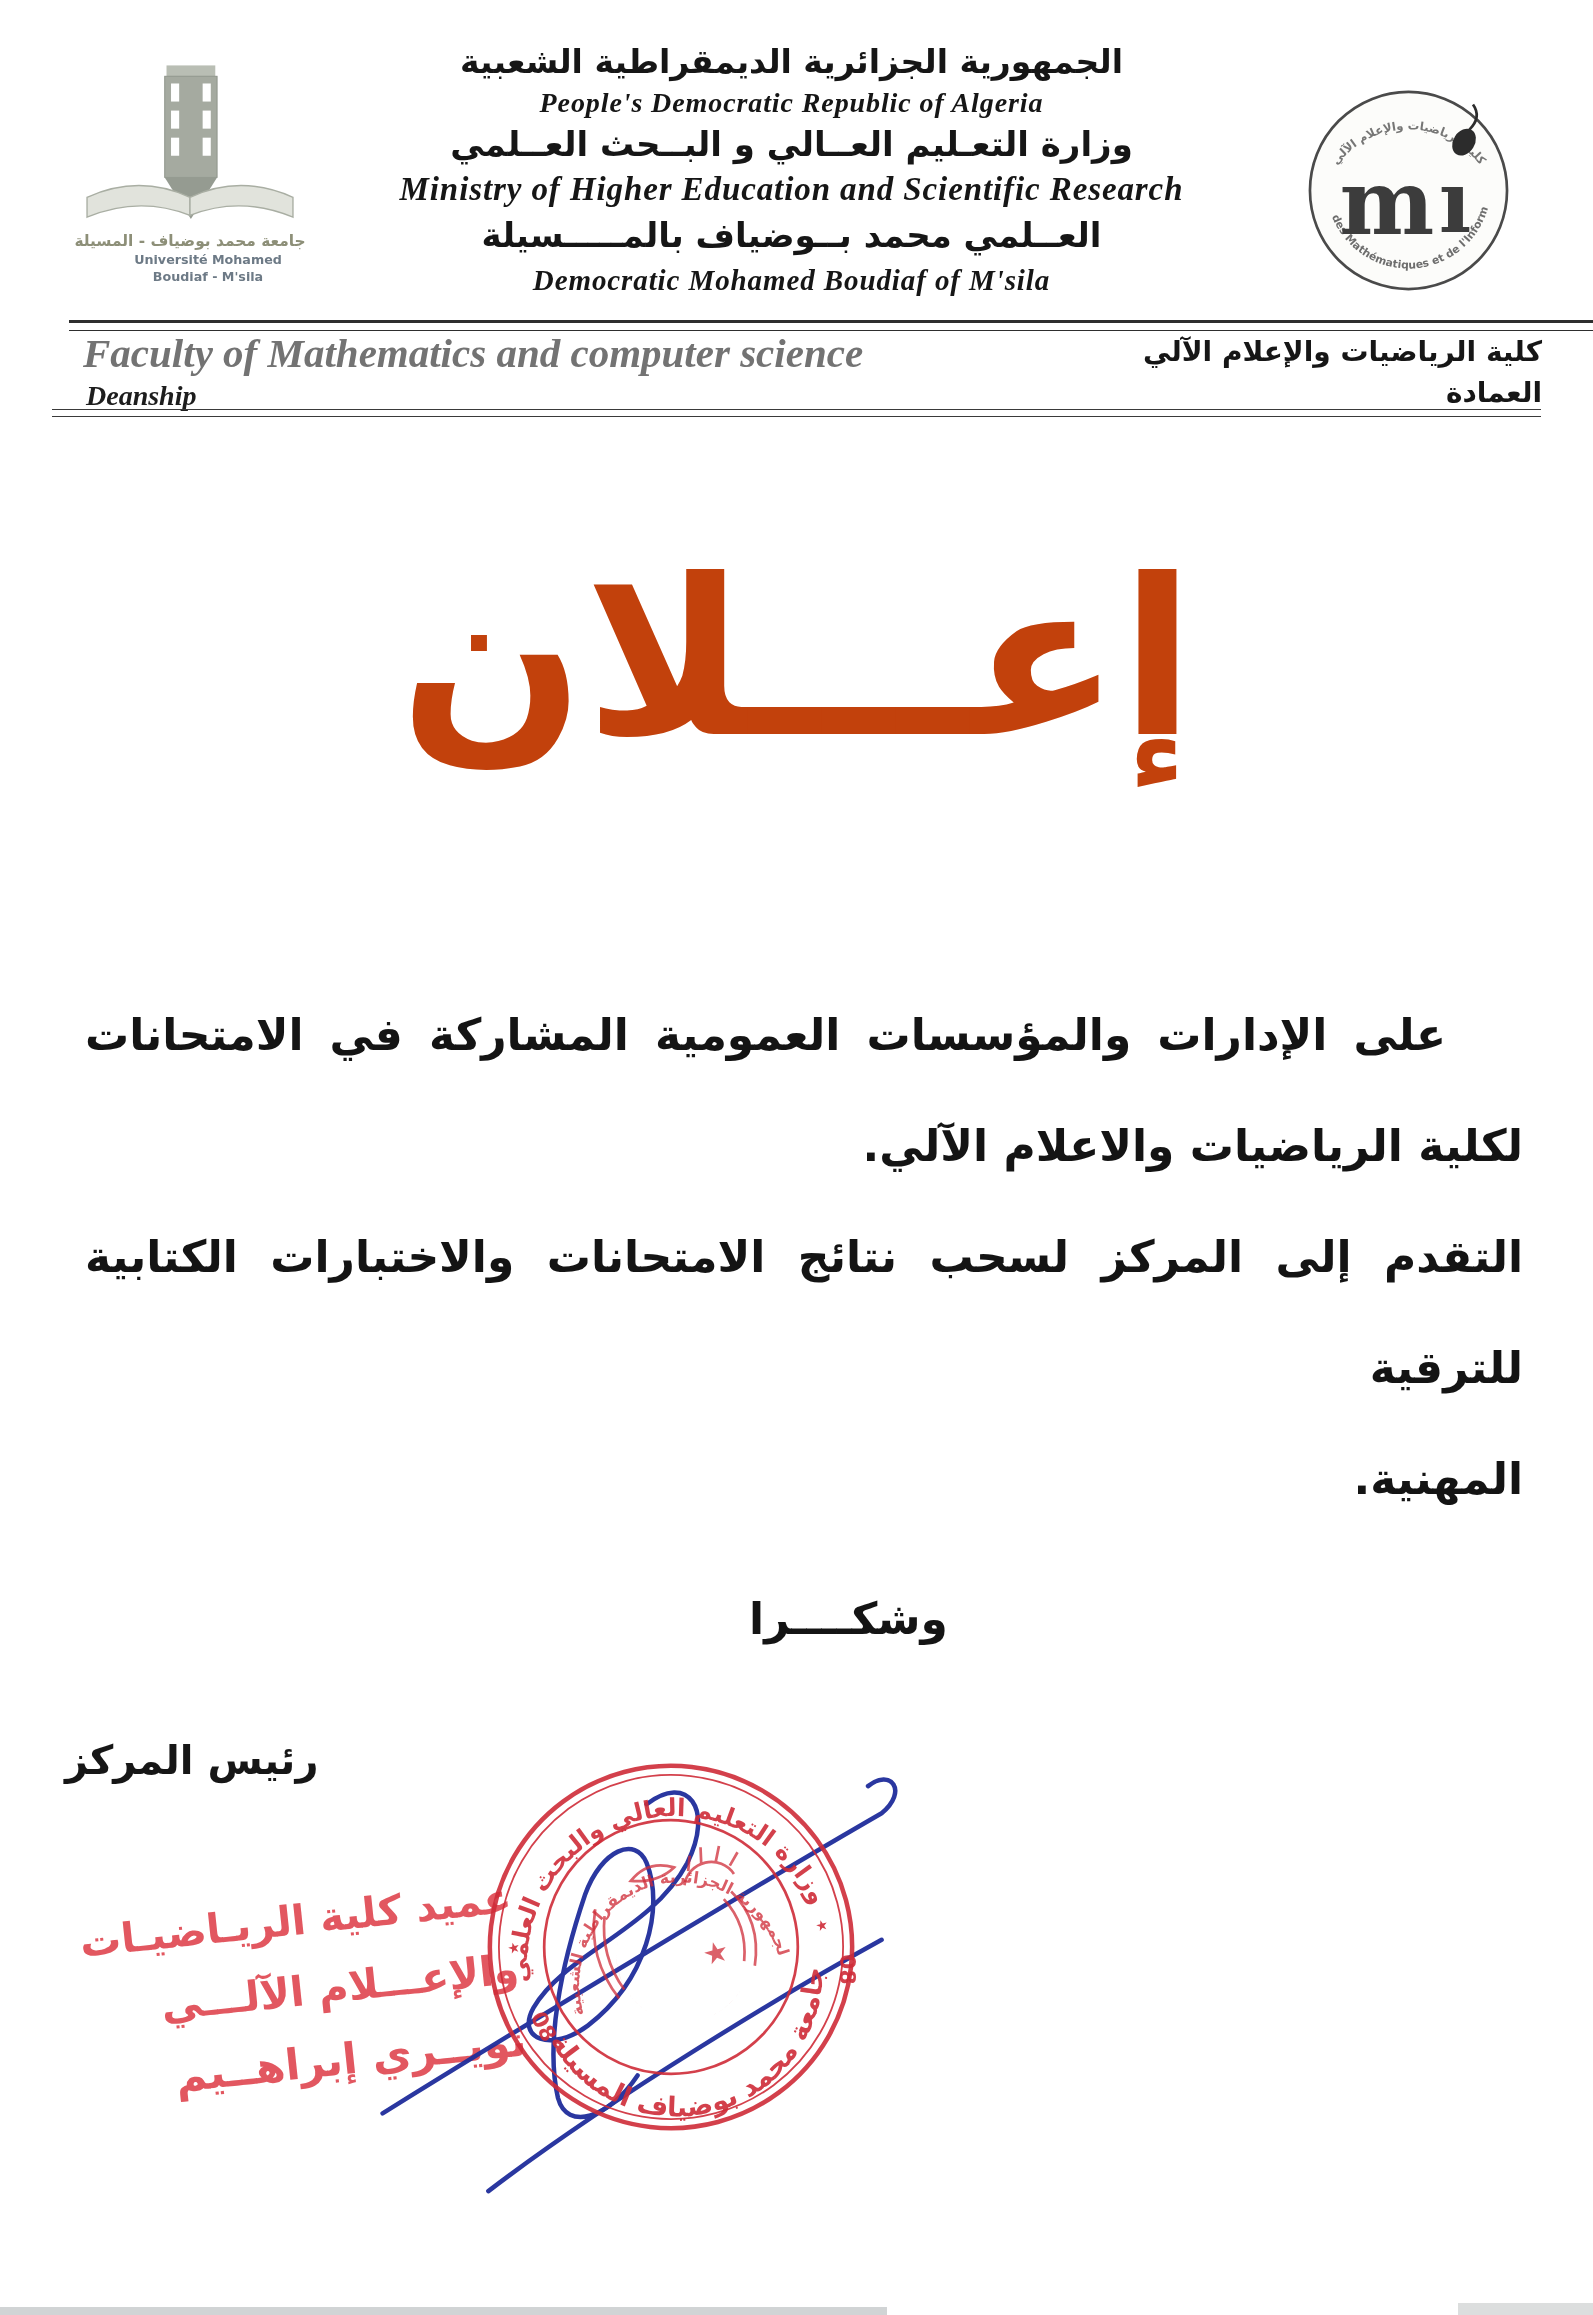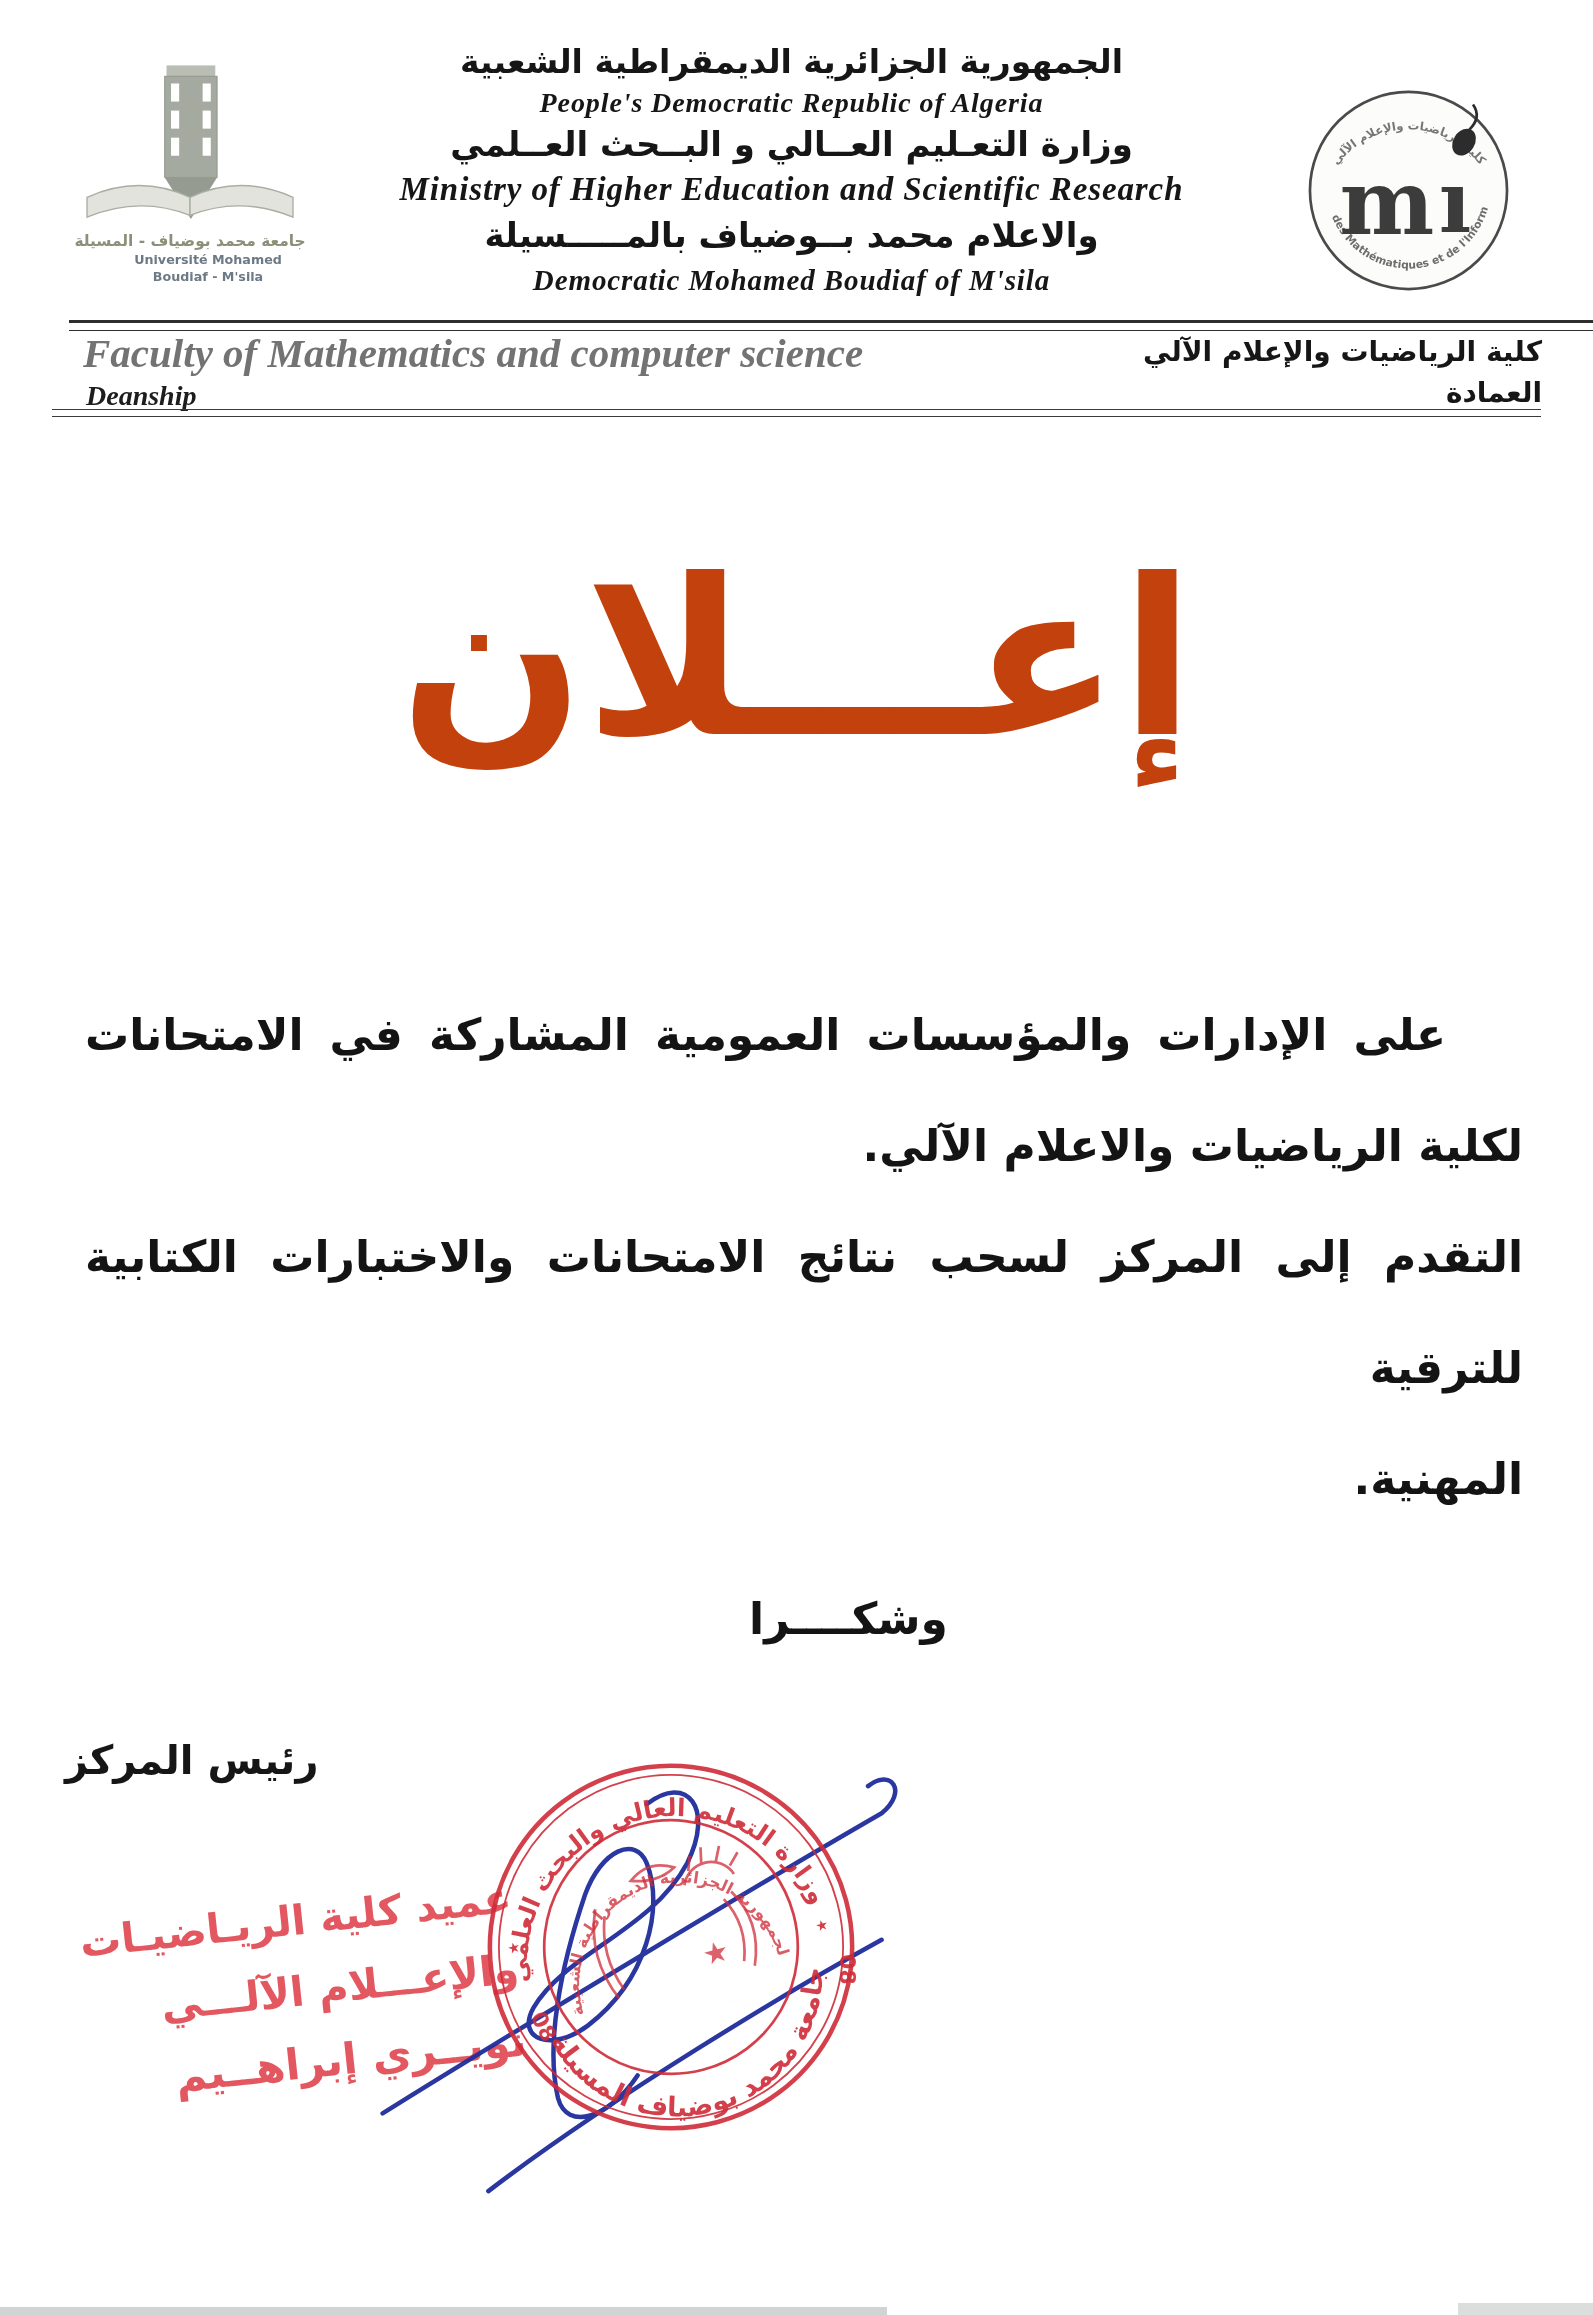--- a/index.html
+++ b/index.html
@@ -93,21 +93,21 @@
     </svg>
     <div class="cap-ar ar">جامعة محمد بوضياف - المسيلة</div>
     <div class="cap-fr">Université Mohamed Boudiaf - M'sila</div>
   </div>
 
   <div class="hdr-center">
     <div class="ar h-ar1">الجمهورية الجزائرية الديمقراطية الشعبية</div>
     <div class="script-en h-en1">People's Democratic Republic of Algeria</div>
     <div class="ar h-ar2">وزارة التعـليم العــالي و البــحث العــلمي</div>
     <div class="script-en h-en2">Ministry of Higher Education and Scientific Research</div>
-    <div class="ar h-ar3">والاعلام محمد بــوضياف بالمـــــسيلة</div>
+    <div class="ar h-ar3">العــلمي محمد بــوضياف بالمـــــسيلة</div>
     <div class="script-en h-en3">Democratic Mohamed Boudiaf of M'sila</div>
   </div>
 
   <div class="logo-fac">
     <svg width="215" height="215" viewBox="0 0 240 240">
       <defs>
         <path id="mi-top" d="M 22 132 A 100 100 0 0 1 218 132"></path>
         <path id="mi-bot" d="M 32 142 A 92 92 0 0 0 208 142"></path>
       </defs>
       <circle cx="120" cy="120" r="110" fill="#fcfcfa" stroke="#4a4a4a" stroke-width="3"></circle>

